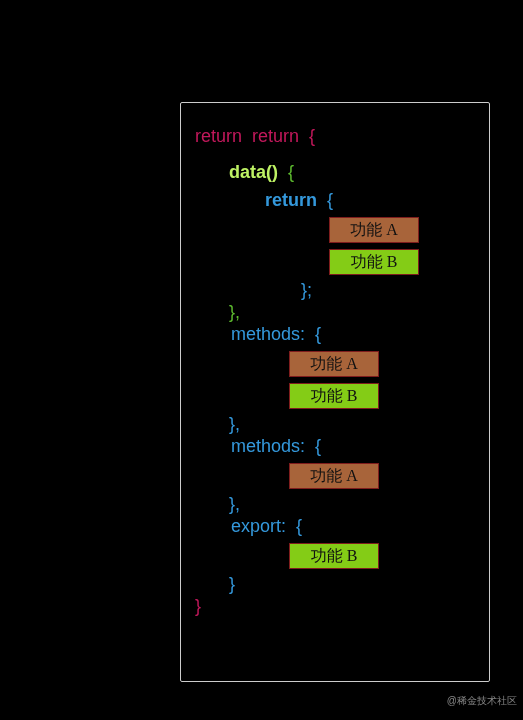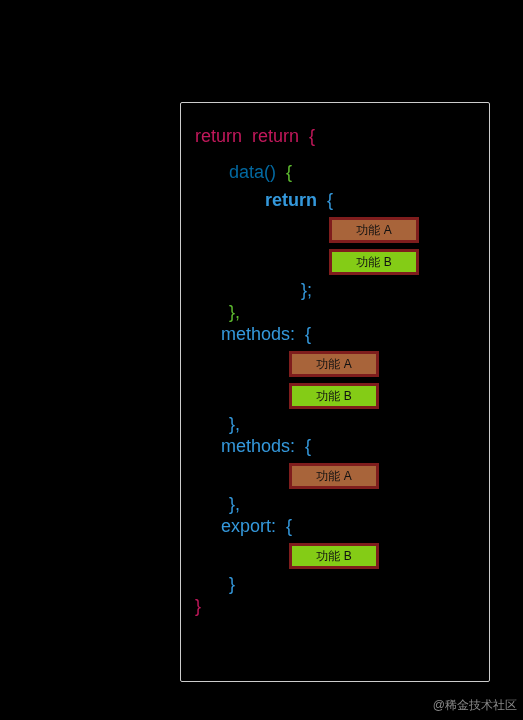--- a/index.html
+++ b/index.html
@@ -29,66 +29,66 @@
     padding: 0 6px;
     font-weight: 400;
   }
   .code-area {
     position: relative;
     padding: 24px 8px 8px 14px;
     font-size: 18px;
     line-height: 1.0;
   }
   .kw-export { color: #c2185b; font-weight: 500; }
-  .kw-data   { color: #0369a1; font-weight: 400; }
+  .kw-data   { color: #bef264; font-weight: 700; }
   .kw-return { color: #3498db; font-weight: 700; }
   .brace-g   { color: #5dbb2f; }
   .brace-b   { color: #3498db; }
   .brace-r   { color: #c2185b; }
   .kw-prop   { color: #3498db; font-weight: 500; }
 
   .line { white-space: pre; margin-bottom: 6px; }
   .line-export { margin-bottom: 18px; }
   .line-data { margin-bottom: 10px; margin-left: 34px; }
   .line-return { margin-bottom: 8px; margin-left: 70px; }
   .line-close-return { margin-left: 106px; margin-top: 6px; margin-bottom: 4px;}
   .line-close-data { margin-left: 34px; margin-bottom: 4px;}
-  .line-prop { margin-left: 26px; margin-bottom: 8px;}
+  .line-prop { margin-left: 36px; margin-bottom: 8px;}
   .line-close-prop { margin-left: 34px; margin-top: 6px; margin-bottom: 4px;}
   .line-close-export { margin-left: 0; margin-top: 2px; }
 
   .tag-stack {
     display: flex;
     flex-direction: column;
     gap: 6px;
     margin-left: 134px;
   }
   .tag-stack.mid {
     margin-left: 94px;
     margin-top: 2px;
   }
   .tag {
     width: 90px;
     height: 26px;
-    border: 3px solid #7f1d1d;
+    border: 1px solid #7f1d1d;
     display: flex;
     align-items: center;
     justify-content: center;
-    font-size: 12px;
+    font-size: 16px;
     color: #111;
-    font-family: Liberation Sans, sans-serif;
+    font-family: Liberation Serif, serif;
   }
   .tag.a { background: #a8643a; }
   .tag.b { background: #84cc16; }
 
   .watermark {
     position: absolute;
-    bottom: 6px;
+    bottom: 12px;
     right: 6px;
-    font-size: 12px;
+    font-size: 10px;
     color: #888;
     font-family: "Microsoft YaHei","PingFang SC",sans-serif;
   }
 </style>
 </head>
 <body>
 
 <div class="frame">
 
   <div class="code-area">

